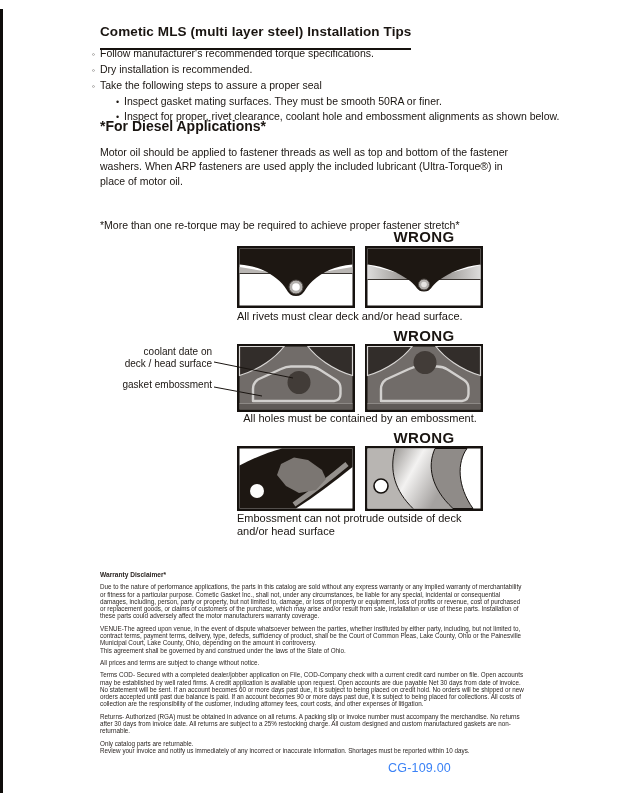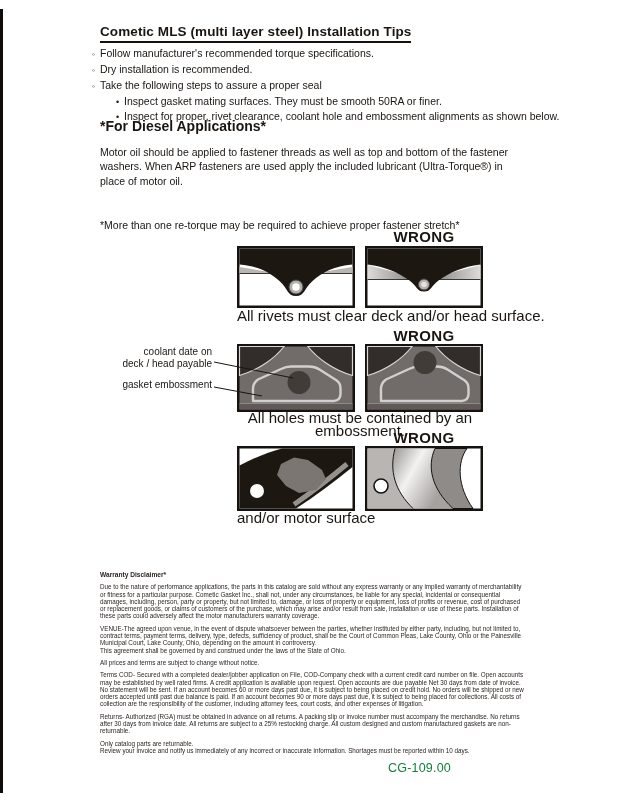--- a/index.html
+++ b/index.html
@@ -6,53 +6,53 @@
   .page{
     position:relative;width:618px;height:800px;background:#ffffff;
     font-family:"Liberation Sans", sans-serif;color:#1a1511;overflow:hidden;
     margin:0 auto;
   }
   .edge-line{position:absolute;left:0;top:9px;width:3px;height:784px;background:#0f0c0a;}
 
   .title{
     position:absolute;left:100px;top:24px;margin:0;
     font-size:13.5px;font-weight:bold;letter-spacing:.1px;
-    border-bottom:2px solid #15110e;padding-bottom:2px;display:inline-block;
+    border-bottom:2px solid #15110e;padding-bottom:9px;display:inline-block;
   }
 
   .tips{position:absolute;left:92px;top:46px;width:470px;font-size:10.5px;line-height:14px;}
   .b-row{display:flex;align-items:baseline;}
   .b-row .marker{width:8px;font-size:8px;flex:0 0 8px;}
   .b-row.sub{padding-left:24px;}
   .b-row.sub .marker{font-size:9px;}
 
   .diesel-heading{position:absolute;left:100px;top:118px;margin:0;font-size:14px;font-weight:bold;}
   .para{position:absolute;left:100px;width:428px;font-size:10.5px;line-height:14.5px;}
   .para.p1{top:134px;}
   .para.p2{top:164px;}
   .para.note{top:207px;}
 
   .fig-label{position:absolute;width:118px;text-align:center;font-size:15px;font-weight:bold;letter-spacing:.4px;}
   .col-right{left:237px;margin-top:14px;}
   .col-wrong{left:365px;}
   .fig-box{position:absolute;display:block;}
-  .caption{position:absolute;font-size:15px;line-height:12.5px;}
+  .caption{position:absolute;font-size:11px;line-height:12.5px;}
 
   .ann{position:absolute;left:58px;width:154px;text-align:right;font-size:10px;line-height:11.5px;}
   .ann.a1{top:346px;}
   .ann.a2{top:379px;}
 
   .overlay{position:absolute;left:0;top:0;pointer-events:none;}
 
   .warranty{position:absolute;left:100px;top:571px;width:424px;font-size:6.3px;line-height:7.3px;color:#2b2522;}
   .warranty h4{margin:0 0 5px 0;font-size:6.6px;}
   .warranty p{margin:0 0 5px 0;}
   .warranty p.joined{margin-bottom:0;}
 
-  .footer-code{position:absolute;left:388px;top:761px;font-size:12.5px;letter-spacing:.2px;color:#15803d;}
+  .footer-code{position:absolute;left:388px;top:761px;font-size:12.5px;letter-spacing:.2px;color:#3b82f6;}
 </style>
 </head>
 <body>
 
 <div class="page">
 
   <div class="edge-line"></div>
 
   <h1 class="title">Cometic MLS (multi layer steel) Installation Tips</h1>
 
@@ -116,21 +116,21 @@
     <circle cx="59" cy="38.5" r="2.8" fill="#e5e3e1"></circle>
   </svg>
 
   <div class="caption" style="left:237px;top:310px">All rivets must clear deck and/or head surface.</div>
 
   <div class="fig-label col-right" style="top:327px">RIGHT</div>
   <div class="fig-label col-wrong" style="top:327px">WRONG</div>
 
   <div class="ann a1">
     <div>coolant date on</div>
-    <div>deck / head payable</div>
+    <div>deck / head surface</div>
   </div>
   <div class="ann a2">gasket embossment</div>
 
   <svg class="fig-box" style="left:237px;top:344px" width="118" height="68" viewBox="0 0 118 68">
     <rect x="1.25" y="1.25" width="115.5" height="65.5" fill="#716c69" stroke="#16120f" stroke-width="2.5"></rect>
     <line x1="2.5" y1="59.5" x2="115.5" y2="59.5" stroke="#8d8986" stroke-width="1"></line>
     <rect x="2.5" y="60" width="113" height="5.5" fill="#5f5a57"></rect>
     <path d="M2.5,2.5 L47,2.5 C39,13 23,25.5 2.5,31.5 Z" fill="#322d2a" stroke="#d9d7d5" stroke-width="1.2"></path>
     <path d="M115.5,2.5 L71,2.5 C79,13 95,25.5 115.5,31.5 Z" fill="#322d2a" stroke="#d9d7d5" stroke-width="1.2"></path>
     <path d="M16,57 L16,45 C16,41 17.5,38 21,35.5 L44,25 C47.5,23.3 50.5,22.5 54,22.5 L72,22.5 C76,22.5 79.5,23.5 82.5,25.5 L99,36 C102,38 103.5,41 103.5,44 L103.5,50 C103.5,54 101,56.5 97,57 Z" fill="none" stroke="#d2d0ce" stroke-width="2.4" stroke-linejoin="round"></path>
@@ -175,21 +175,22 @@
     </defs>
     <rect x="1.25" y="1.25" width="115.5" height="62.5" fill="#ffffff" stroke="#16120f" stroke-width="2.5"></rect>
     <path d="M2.5,2.5 L30,2.5 C24,25 30,45 48,62.5 L2.5,62.5 Z" fill="#b8b5b2"></path>
     <path d="M30,2.5 C24,25 30,45 48,62.5 L88,62.5 C66,42 62,20 70,2.5 Z" fill="url(#w3g)"></path>
     <path d="M30,2.5 C24,25 30,45 48,62.5" stroke="#16120f" stroke-width="1" fill="none"></path>
     <path d="M70,2.5 C62,20 66,42 88,62.5 L108,62.5 C92,40 92,16 102,2.5 Z" fill="#8f8b88" stroke="#16120f" stroke-width="1"></path>
     <circle cx="16" cy="40" r="7" fill="#ffffff" stroke="#16120f" stroke-width="1.6"></circle>
   </svg>
 
   <div class="caption" style="left:237px;top:512px;width:250px">
-    <div>and/or motor surface</div>
+    <div>Embossment can not protrude outside of deck</div>
+    <div>and/or head surface</div>
   </div>
 
   <div class="warranty">
     <h4>Warranty Disclaimer*</h4>
     <p>Due to the nature of performance applications, the parts in this catalog are sold without any express warranty or any implied warranty of merchantability or fitness for a particular purpose.  Cometic Gasket Inc., shall not, under any circumstances, be liable for any special, incidental or consequential damages, including, person, party or property, but not limited to, damage, or loss of property or equipment, loss of profits or revenue, cost of purchased or replacement goods, or claims of customers of the purchase, which may arise and/or result from sale, installation or use of these parts.  Installation of these parts could adversely affect the motor manufacturers warranty coverage.</p>
     <p class="joined">VENUE-The agreed upon venue, in the event of dispute whatsoever between the parties, whether instituted by either party, including, but not limited to, contract terms, payment terms, delivery, type, defects, sufficiency of product, shall be the Court of Common Pleas, Lake County, Ohio or the Painesville Municipal Court, Lake County, Ohio, depending on the amount in controversy.</p>
     <p>This agreement shall be governed by and construed under the laws of the State of Ohio.</p>
     <p>All prices and terms are subject to change without notice.</p>
     <p>Terms COD- Secured with a completed dealer/jobber application on File, COD-Company check with a current credit card number on file.  Open accounts may be established by well rated firms.  A credit application is available upon request.  Open accounts are due payable Net 30 days from date of invoice.  No statement will be sent.  If an account becomes 60 or more days past due, it is subject to being placed on credit hold.  No orders will be shipped or new orders accepted until past due balance is paid.  If an account becomes 90 or more days past due, it is subject to being placed for collections.  All costs of collection are the responsibility of the customer, including attorney fees, court costs, and other expenses of litigation.</p>
     <p>Returns- Authorized (RGA) must be obtained in advance on all returns.  A packing slip or invoice number must accompany the merchandise.  No returns after 30 days from invoice date.  All returns are subject to a 25% restocking charge.  All custom designed and custom manufactured gaskets are non-returnable.</p>

